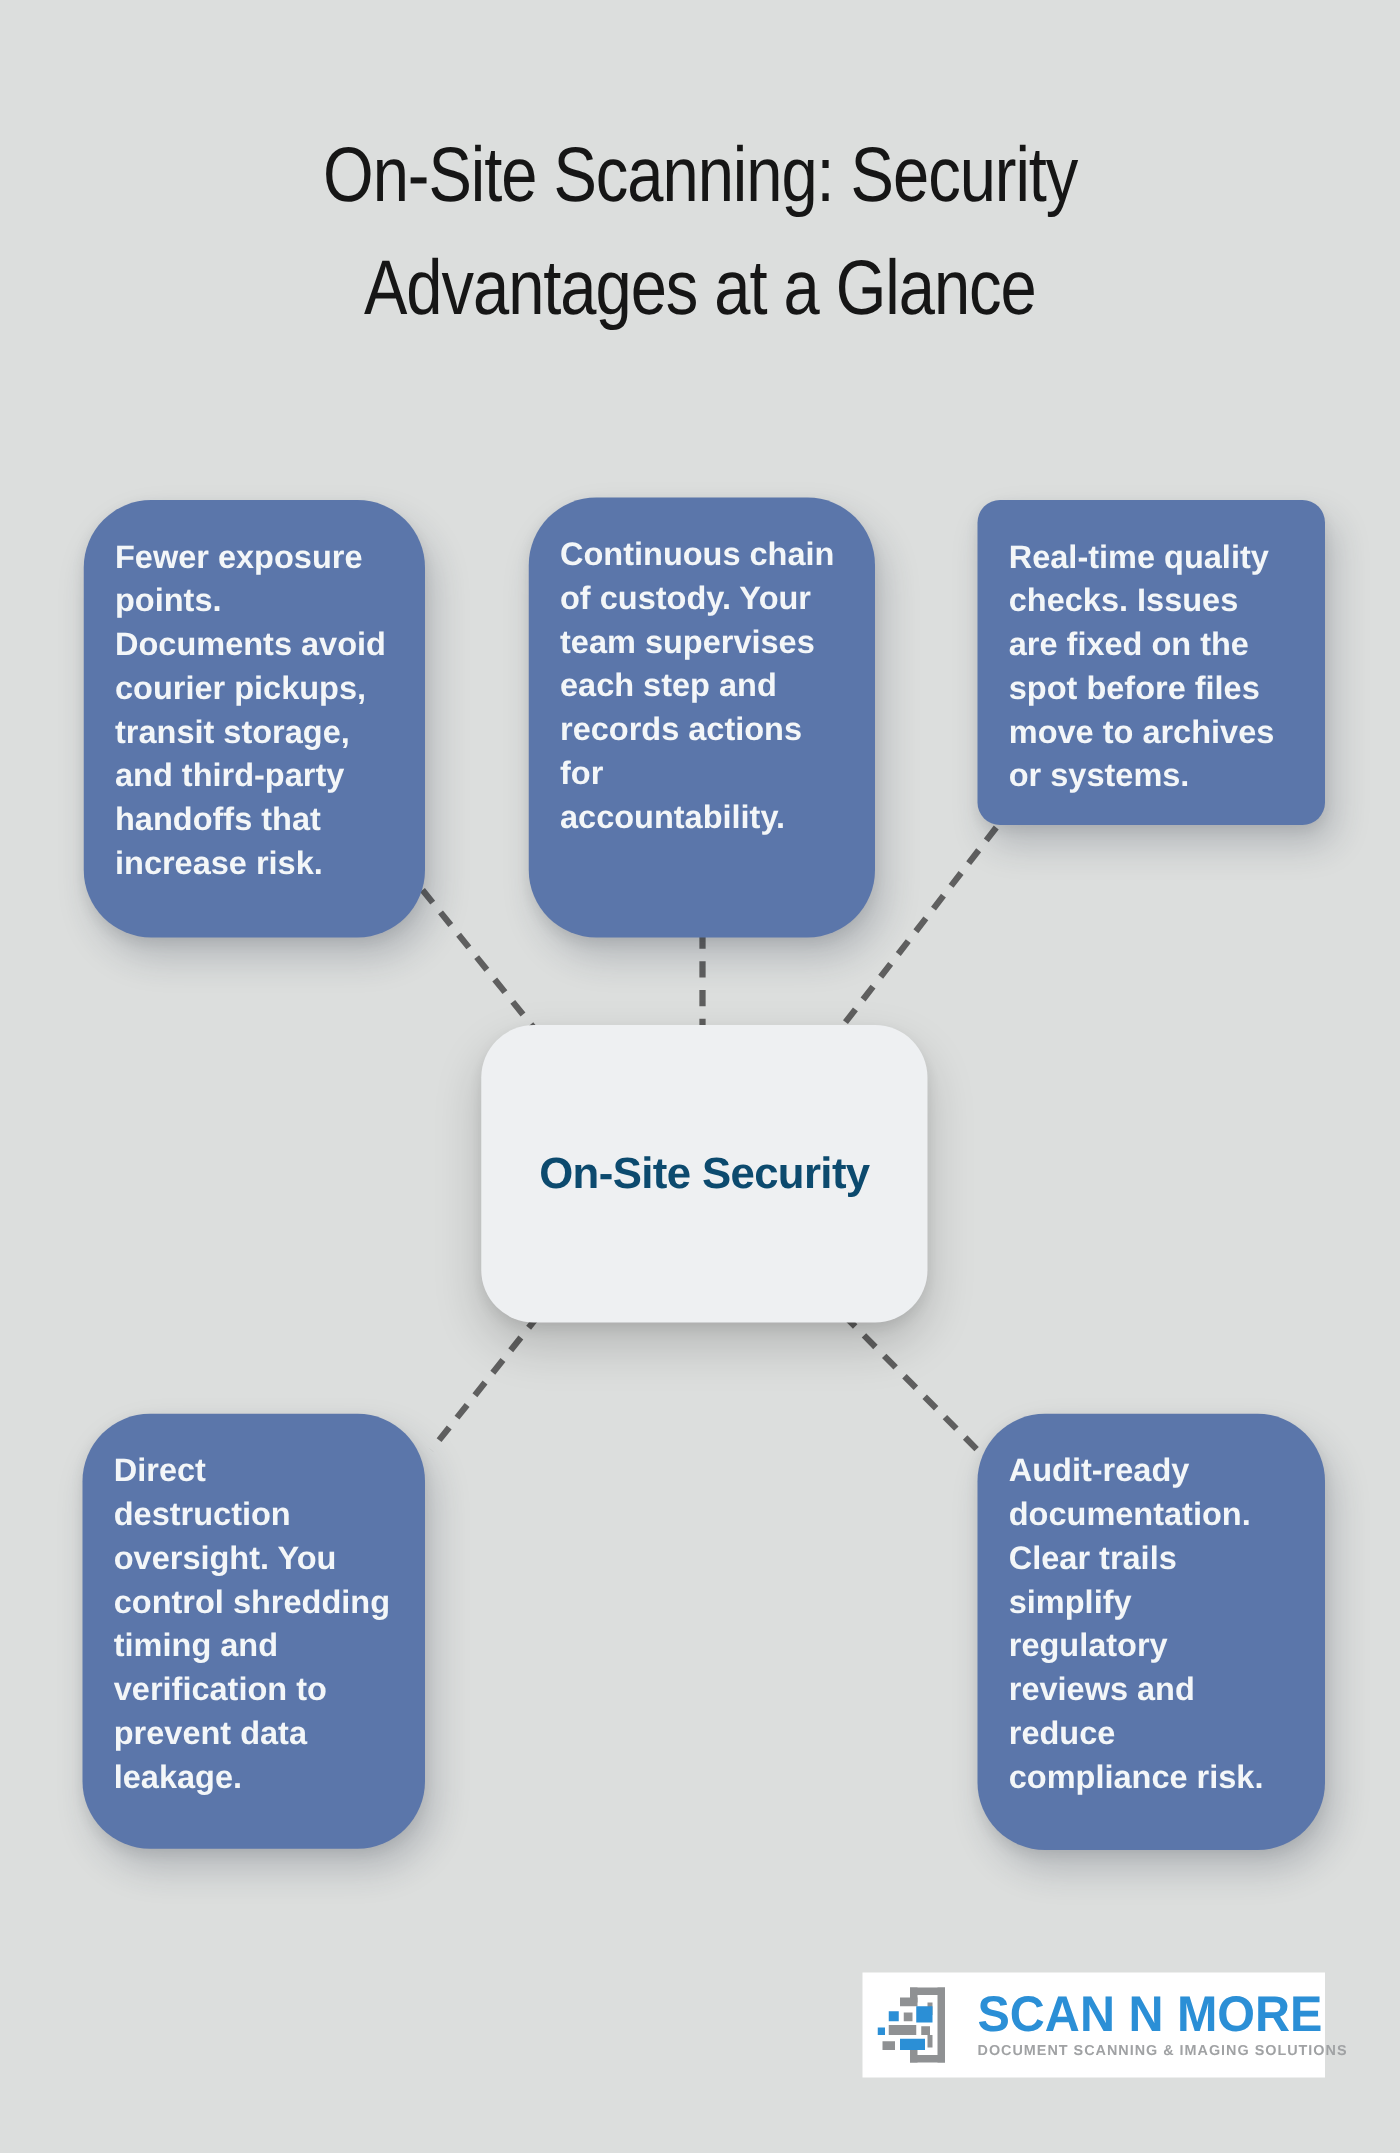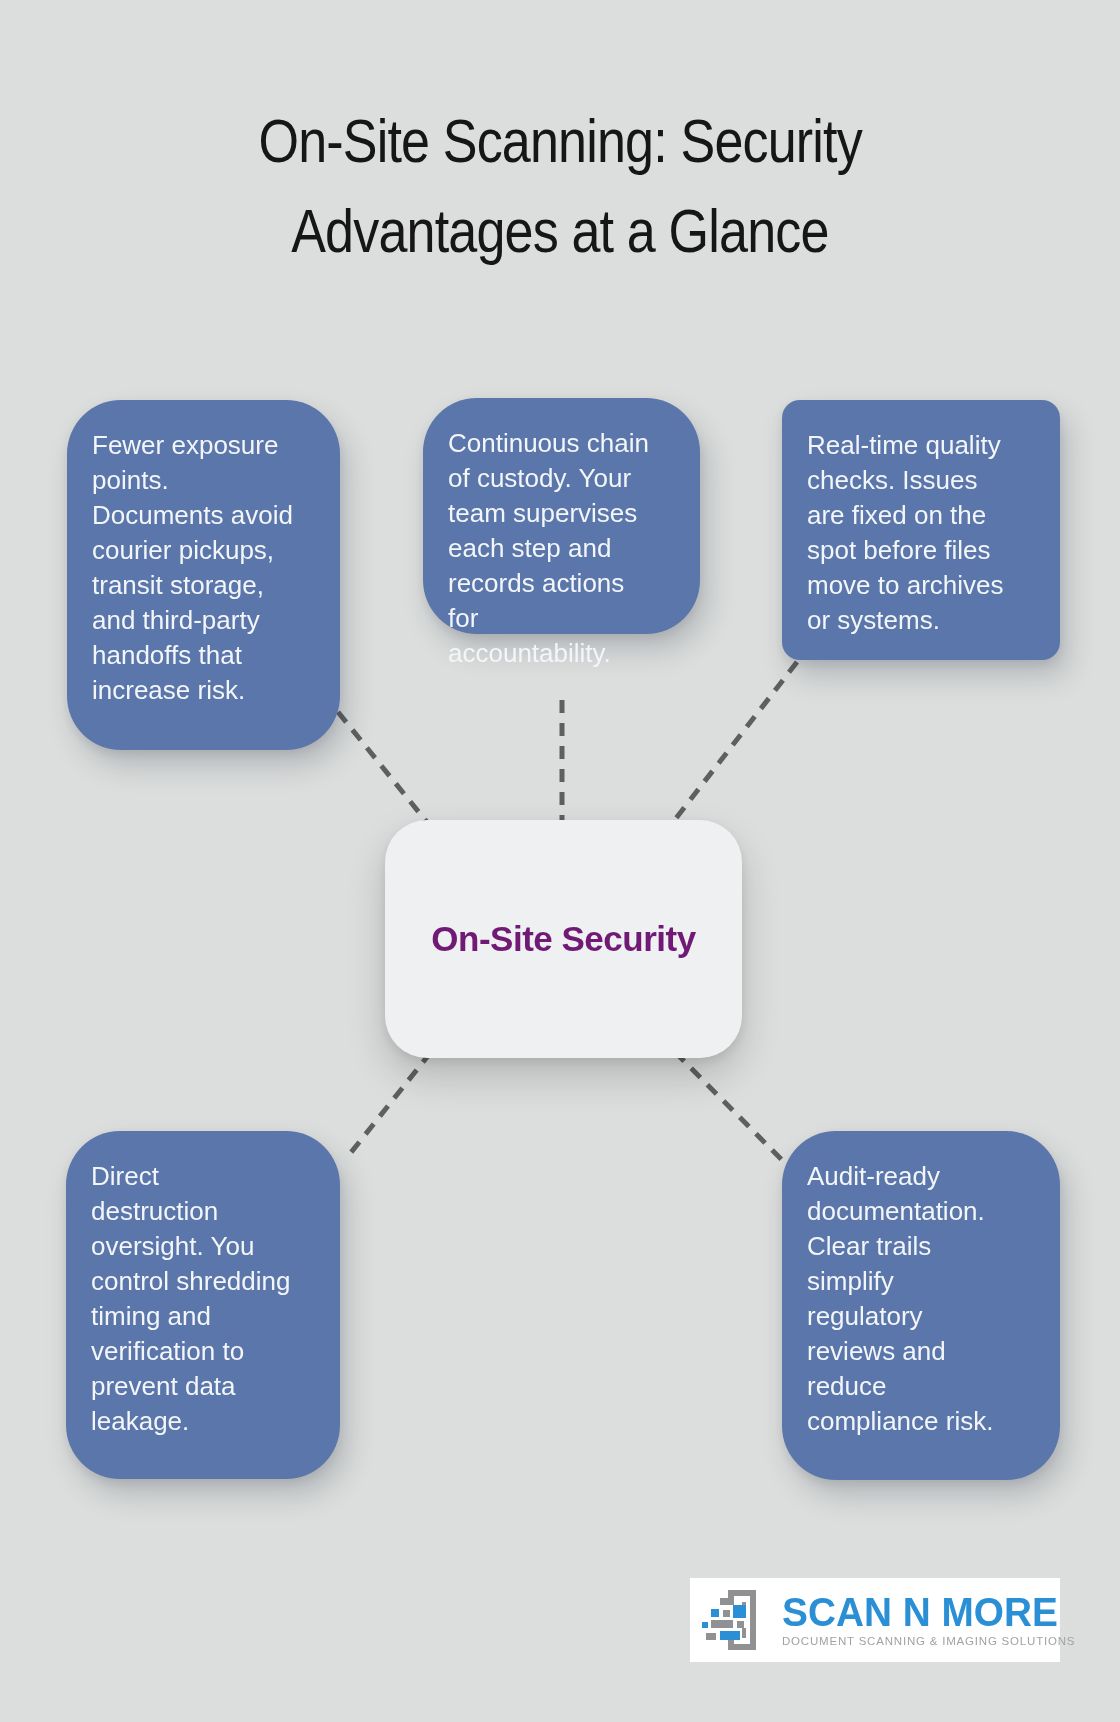--- a/index.html
+++ b/index.html
@@ -33,41 +33,42 @@
     background:#5b76aa;
     border-radius:54px;
     color:#f3f6f8;
     font-size:26px;
     line-height:35px;
     white-space:pre-line;
     box-sizing:border-box;
     padding:28px 18px 0 25px;
     box-shadow:8px 16px 28px rgba(40,50,70,.22), 0 4px 10px rgba(0,0,0,.08);
     z-index:2;
+    font-weight:bold;
   }
   .box-1{left:67px;  top:400px;  width:273px; height:350px;}
-  .box-2{left:423px; top:398px;  width:277px; height:236px;}
+  .box-2{left:423px; top:398px;  width:277px; height:352px;}
   .box-3{left:782px; top:400px;  width:278px; height:260px;border-radius:18px;}
   .box-4{left:66px;  top:1131px; width:274px; height:348px;}
   .box-5{left:782px; top:1131px; width:278px; height:349px;}
 
   
   .center-node{
     position:absolute;
     left:385px;top:820px;width:357px;height:238px;
     background:#eef0f2;
     border-radius:42px;
     display:flex;align-items:center;justify-content:center;
     box-shadow:0 18px 38px rgba(0,0,0,.18), 0 4px 10px rgba(0,0,0,.08);
     z-index:3;
   }
   .center-node .label{
     font-weight:bold;
     font-size:35px;
-    color:#701a75;
+    color:#0c4a6e;
     letter-spacing:-.5px;
   }
 
   
   .logo{
     position:absolute;
     left:690px;top:1578px;width:370px;height:84px;
     background:#ffffff;
     display:flex;align-items:center;
     box-sizing:border-box;
@@ -81,21 +82,21 @@
     font-weight:bold;
     font-size:40px;
     line-height:40px;
     letter-spacing:0px;
     transform:scaleX(.97);
     transform-origin:left center;
     white-space:nowrap;
   }
   .logo-tagline{
     color:#a0a2a4;
-    font-weight:normal;
+    font-weight:bold;
     font-size:11.5px;
     line-height:13px;
     letter-spacing:.8px;
     margin-top:3px;
     white-space:nowrap;
   }
 </style>
 </head>
 <body>
 

